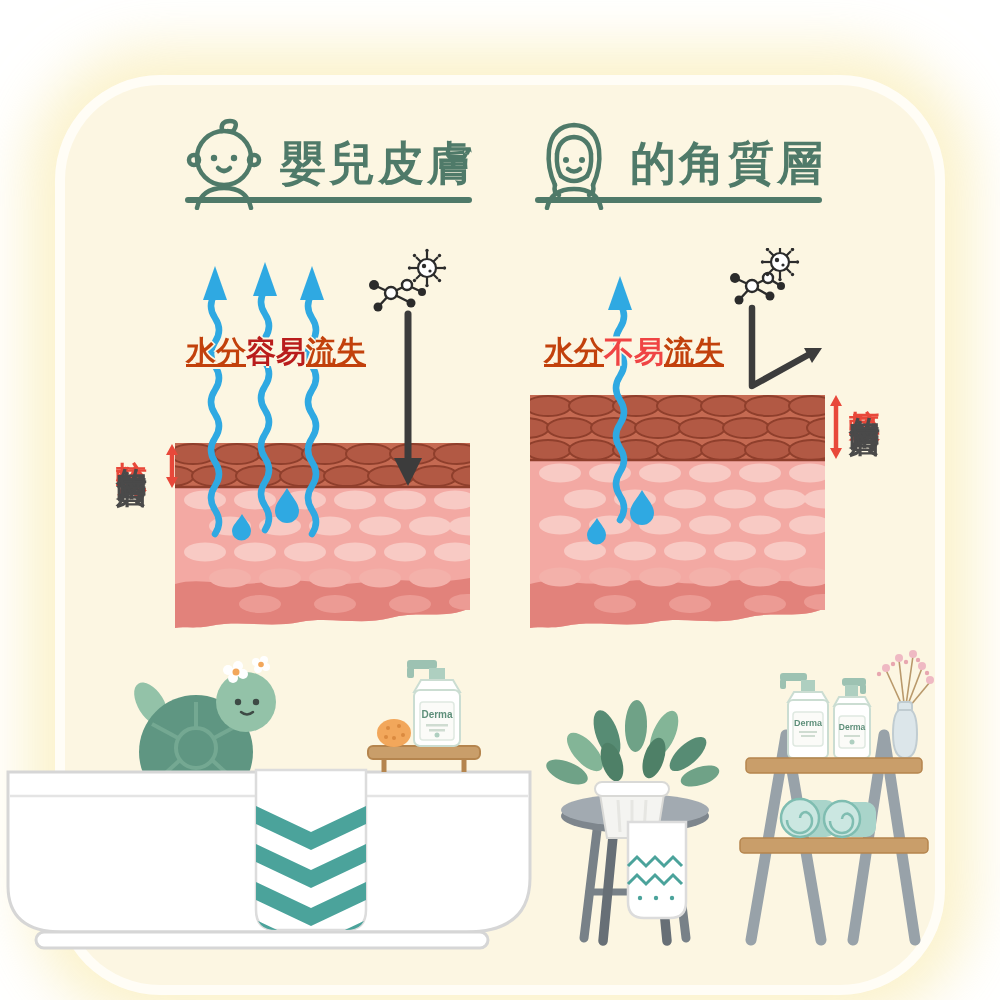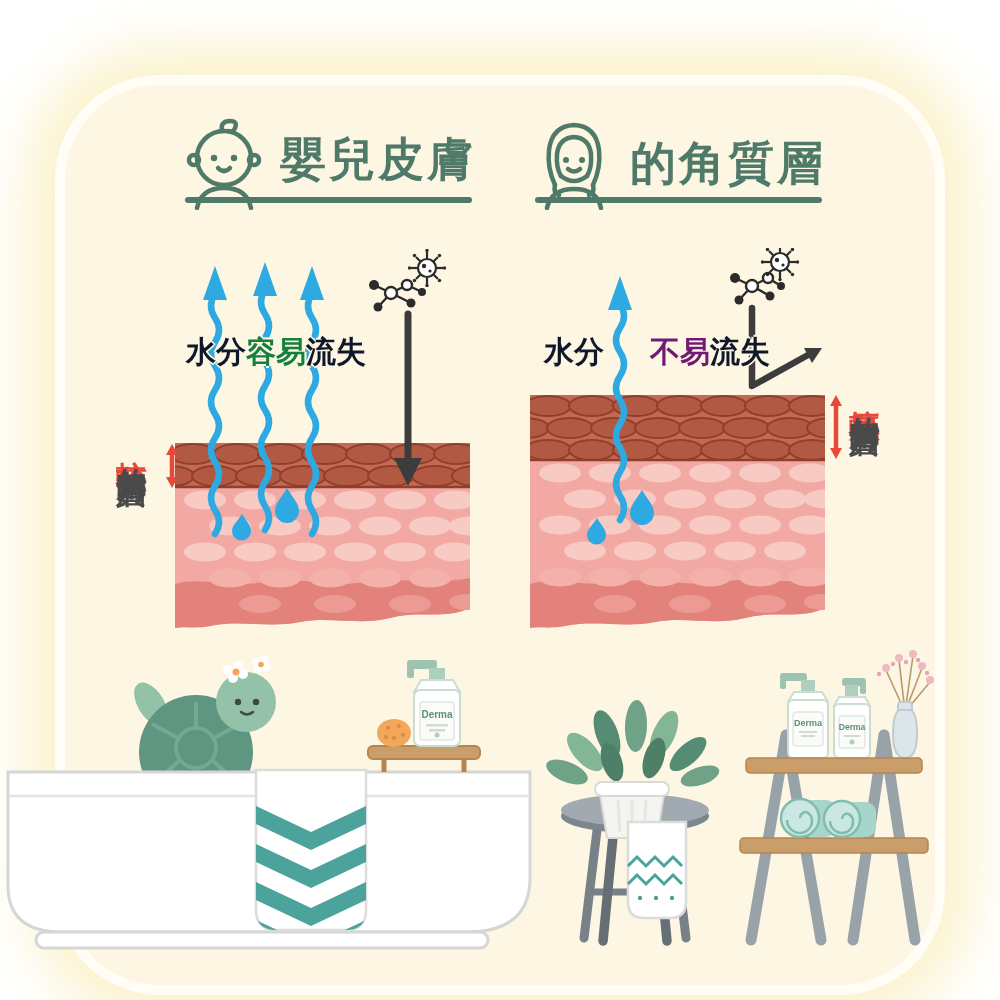--- a/index.html
+++ b/index.html
@@ -6,21 +6,21 @@
   .stage{position:relative;width:1000px;height:1000px;overflow:hidden;background:#FFFFFF;
          font-family:"Liberation Sans","DejaVu Sans",sans-serif;}
   .card{position:absolute;left:65px;top:85px;width:870px;height:900px;border-radius:95px;
         background:#FCF6E2;
         box-shadow:0 0 0 10px #FFFDF6, 0 0 55px 38px rgba(248,234,168,0.6);}
   .abs{position:absolute;}
   .title{font-size:46px;font-weight:700;color:#4F7A69;letter-spacing:3px;line-height:1;}
   .underline{height:6px;border-radius:3px;background:#4F7A69;}
   .moisture{font-size:30px;font-weight:700;line-height:1;white-space:nowrap;
             text-shadow:-2px 0 0 #FCF6E2,2px 0 0 #FCF6E2,0 -2px 0 #FCF6E2,0 2px 0 #FCF6E2;}
-  .m-blue{color:#0f172a;} .m-red{color:#15803d;} .m-dark{color:#701a75;margin-left:46px;}
+  .m-blue{color:#c2410c;text-decoration:underline;} .m-red{color:#b91c1c;} .m-dark{color:#ef4444;}
   .vlabel{writing-mode:vertical-rl;text-orientation:upright;font-size:31px;font-weight:700;
           letter-spacing:3px;line-height:1;}
   .v-red{color:#E8483A;} .v-dark{color:#4A4A4A;}
   svg{display:block;}
 </style>
 </head>
 <body>
 
 <div class="stage">
 
@@ -31,21 +31,21 @@
       <circle cx="40" cy="46" r="27"></circle>
       <path d="M38,19 q-2,-10 8,-10 q8,0 5,7 q-2,5 -7,3"></path>
       <circle cx="10" cy="48" r="5"></circle>
       <circle cx="70" cy="48" r="5"></circle>
       <path d="M34,56 q6,6 12,0"></path>
       <path d="M13,96 Q17,76 40,76 Q63,76 67,96"></path>
     </g>
     <circle cx="30" cy="46" r="3.2" fill="#4F7A69"></circle>
     <circle cx="50" cy="46" r="3.2" fill="#4F7A69"></circle>
   </svg>
-  <div class="abs title" style="left:280px;top:140px;font-family:Liberation Mono, monospace;">嬰兒皮膚</div>
+  <div class="abs title" style="left:280px;top:140px;">嬰兒皮膚</div>
   <div class="abs underline" style="left:185px;top:197px;width:287px;"></div>
 
   <svg class="abs" style="left:534px;top:112px;" width="80" height="98" viewBox="0 0 80 98">
     <g stroke="#4F7A69" stroke-width="4.5" fill="none" stroke-linecap="round">
       <path d="M21,73 Q13,56 15,38 Q18,14 40,13 Q62,14 65,38 Q67,56 59,73"></path>
       <path d="M23,42 Q25,26 40,25 Q55,26 57,42"></path>
       <path d="M23,42 Q22,56 27,64"></path>
       <path d="M57,42 Q58,56 53,64"></path>
       <path d="M27,64 Q40,74 53,64"></path>
       <path d="M21,73 Q19,81 25,83"></path>

